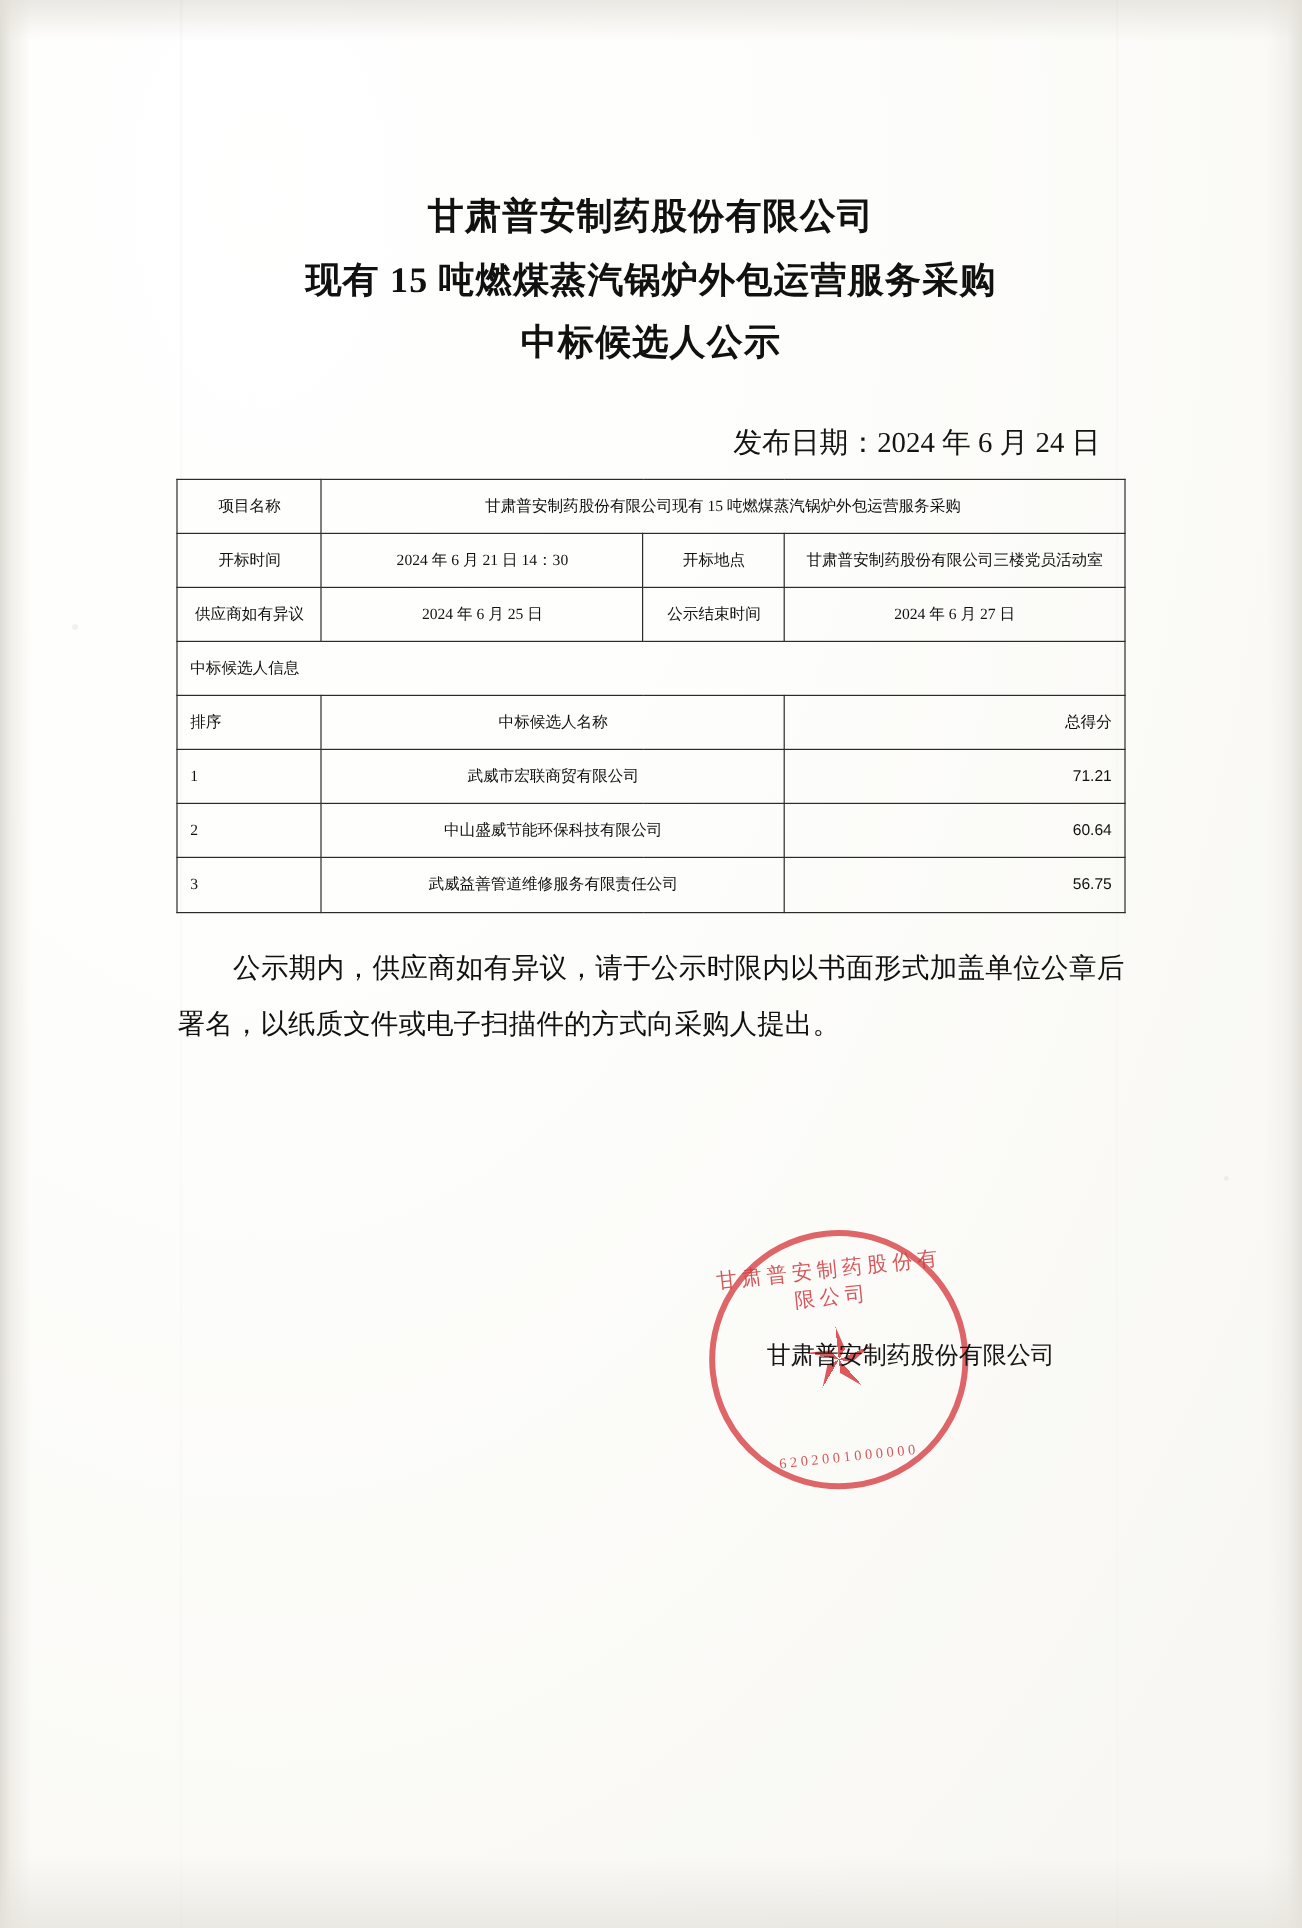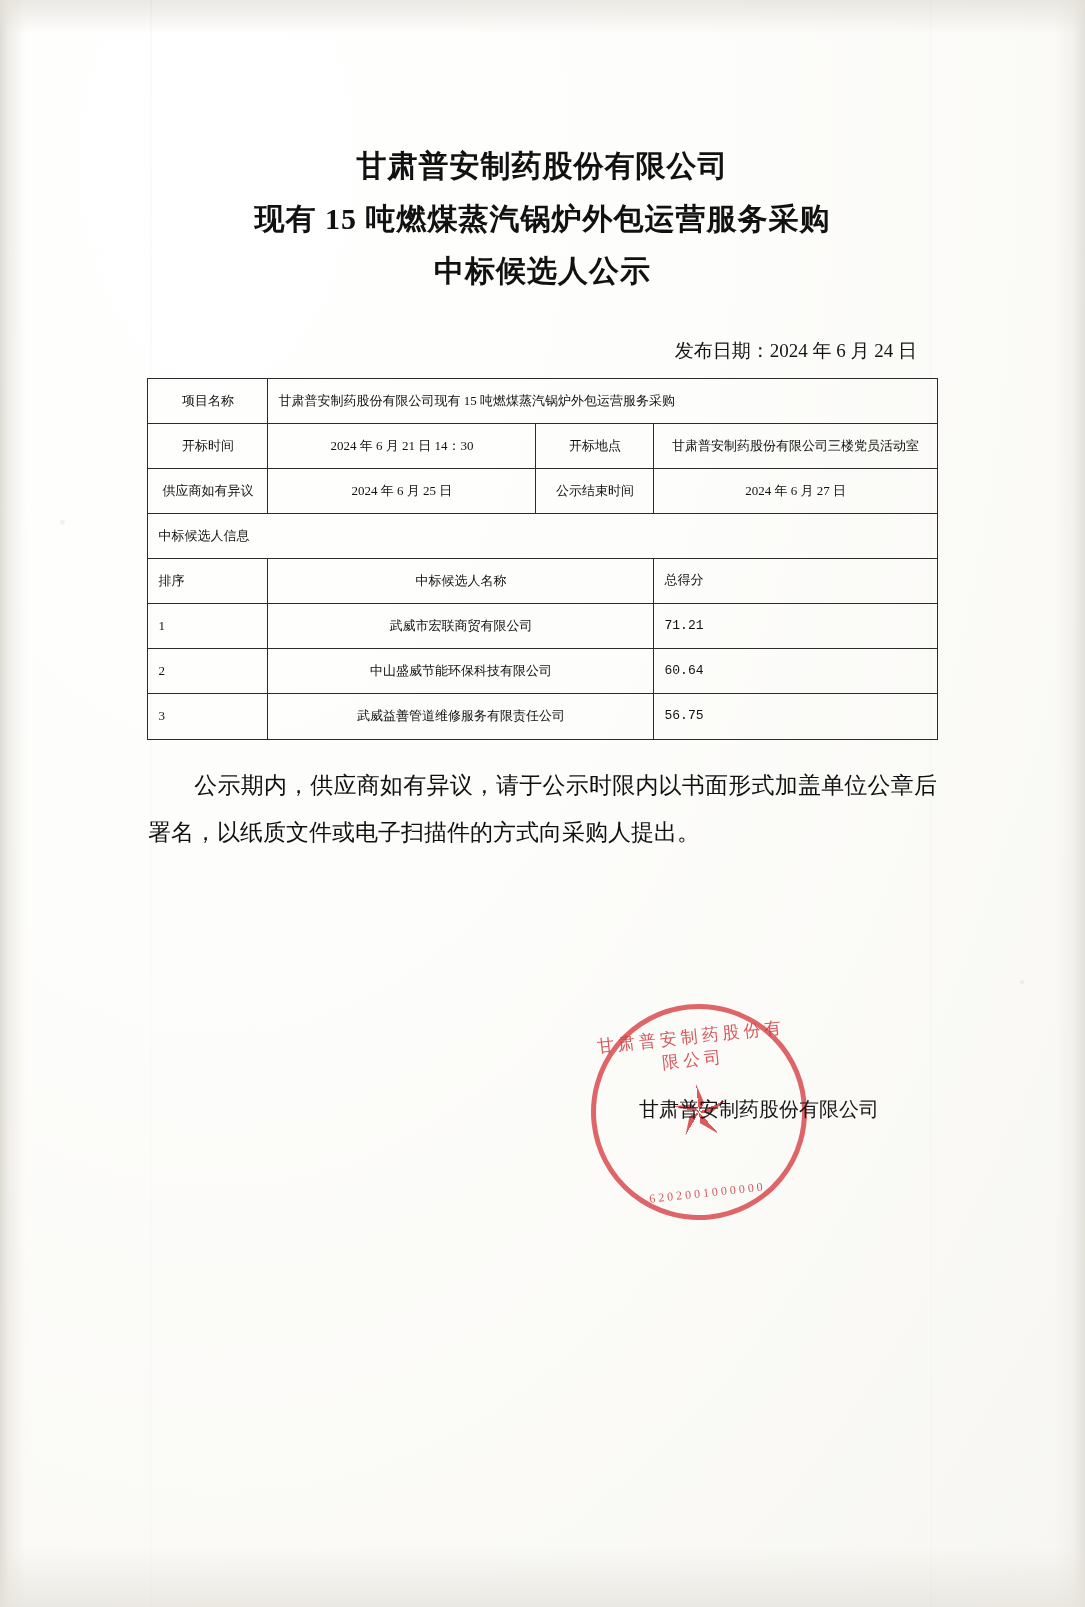--- a/index.html
+++ b/index.html
@@ -49,42 +49,42 @@
   }
   .fold {
     position: absolute;
     top: 0; bottom: 0;
     width: 2px;
     background: linear-gradient(to bottom, rgba(0,0,0,0.04), rgba(0,0,0,0.02));
   }
 
   .content {
     position: absolute;
-    left: 0; right: 0; top: 0;
+    left: 0; right: 0; top: 15px;
     padding: 0 90px;
   }
 
   .title-block {
     text-align: center;
     margin-top: 140px;
     color: #111;
   }
   .title-line {
     font-size: 30px;
     font-weight: bold;
     letter-spacing: 1px;
     line-height: 1.75;
     font-family: "Liberation Serif", "DejaVu Serif", serif;
   }
 
   .pub-date {
     margin-top: 40px;
     text-align: right;
     padding-right: 78px;
-    font-size: 19px;
+    font-size: 24px;
     color: #141414;
   }
 
   table.main {
     margin: 14px auto 0 auto;
     border-collapse: collapse;
     width: 789px;
     table-layout: fixed;
   }
   table.main td {
@@ -96,35 +96,35 @@
     vertical-align: middle;
   }
   td.label {
     text-align: center;
     width: 120px;
   }
   td.value {
     text-align: center;
   }
   td.value-left {
-    text-align: left;
+    text-align: center;
     padding-left: 16px;
   }
   td.section {
     text-align: left;
     padding: 16px 10px;
   }
   td.rank {
     text-align: left;
     width: 90px;
   }
   td.score {
-    text-align: left;
+    text-align: right;
     width: 250px;
-    font-family: Liberation Mono, monospace;
+    font-family: Liberation Sans, sans-serif;
     margin-top: 40px;
   }
   td.cand-name {
     text-align: center;
   }
   .cell-2line {
     line-height: 1.6;
   }
 
   .para {

